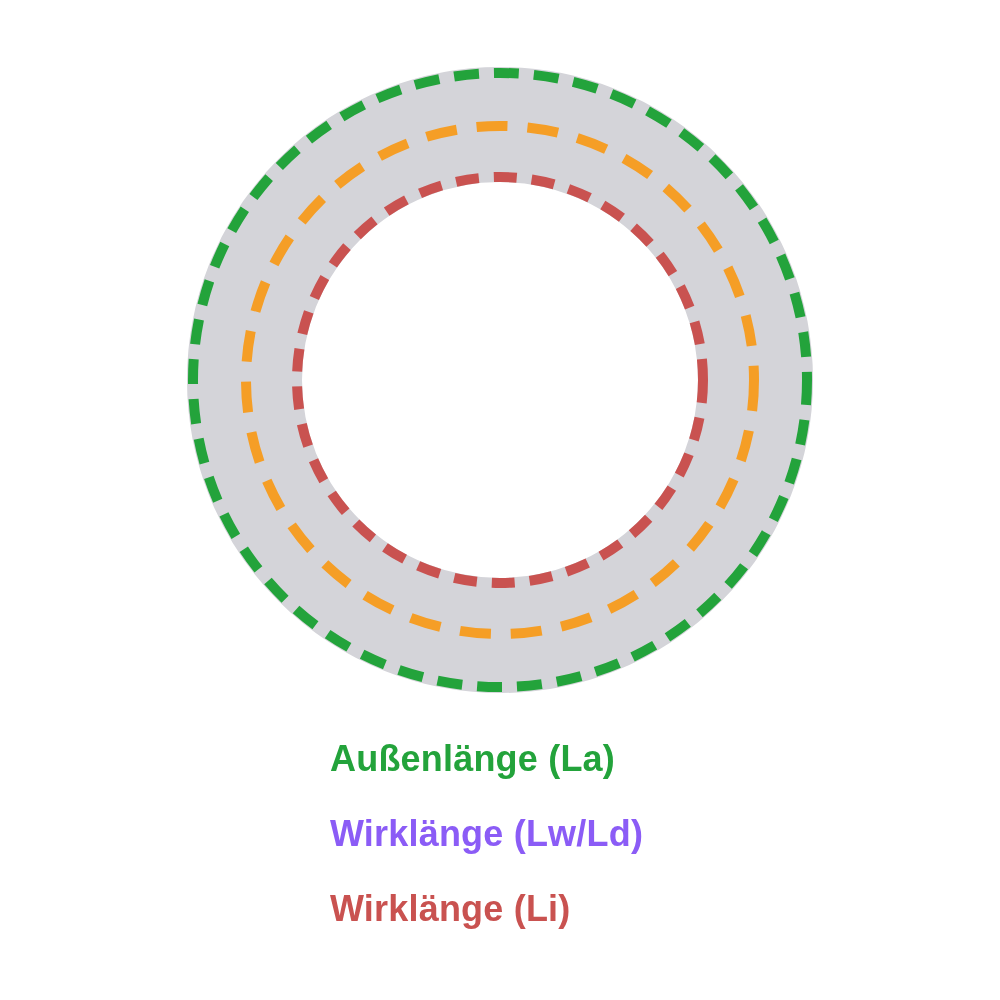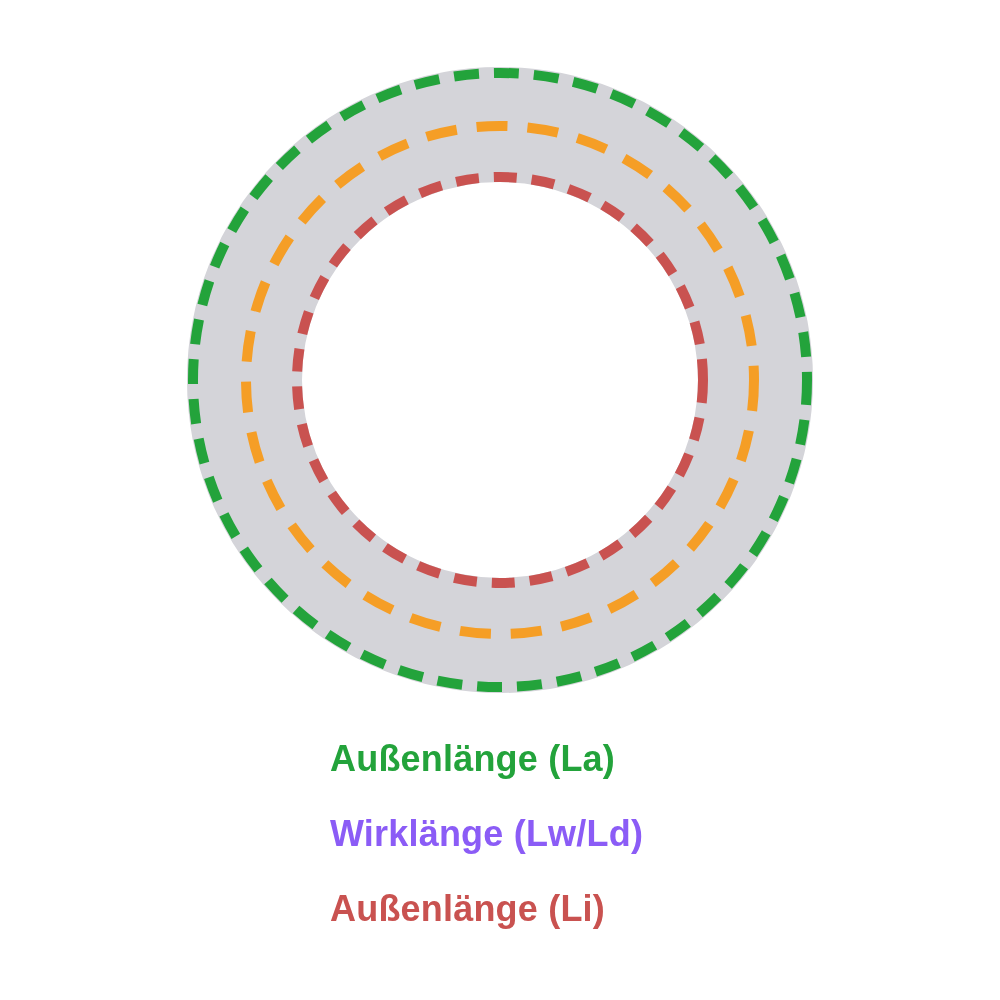--- a/index.html
+++ b/index.html
@@ -49,16 +49,16 @@
     <circle cx="500" cy="380" r="307" fill="none" stroke-width="10" stroke-dasharray="25 15" stroke-linecap="butt" stroke="#23A33B"></circle>
 
     <circle cx="500" cy="380" r="254" fill="none" stroke-width="10" stroke-dasharray="31 20" stroke-linecap="butt" stroke="#F59E26"></circle>
 
     <circle cx="500" cy="380" r="203" fill="none" stroke-width="10" stroke-dasharray="23 15" stroke-linecap="butt" stroke="#C95250"></circle>
   </svg>
 
   <div class="legend">
     <div class="legend-item" style="color: rgb(35, 163, 59);">Außenlänge (La)</div>
     <div class="legend-item" style="color: #8b5cf6;">Wirklänge (Lw/Ld)</div>
-    <div class="legend-item" style="color: rgb(201, 82, 80);">Außenlänge (Li)</div>
+    <div class="legend-item" style="color: rgb(201, 82, 80);">Wirklänge (Li)</div>
   </div>
 
 </div>
 
 </body></html>

